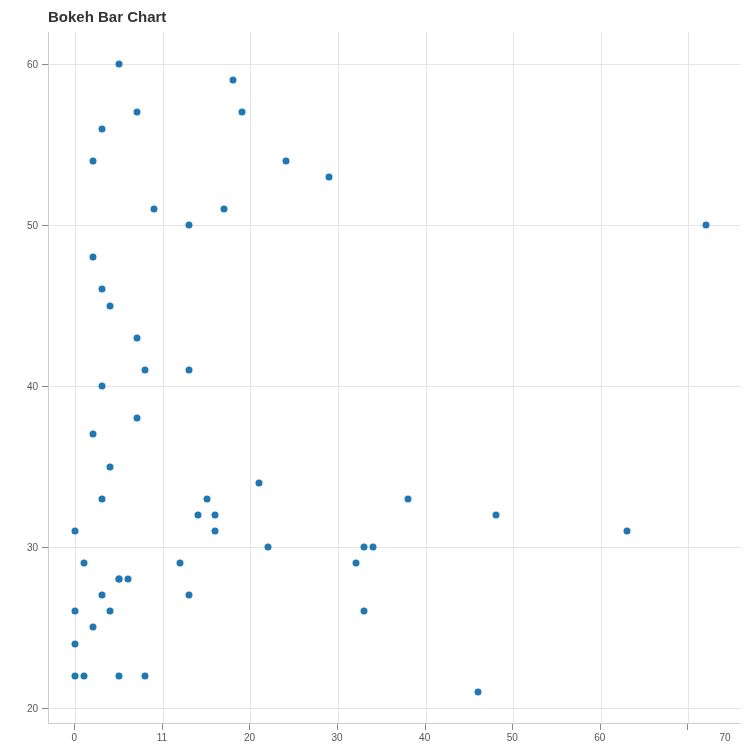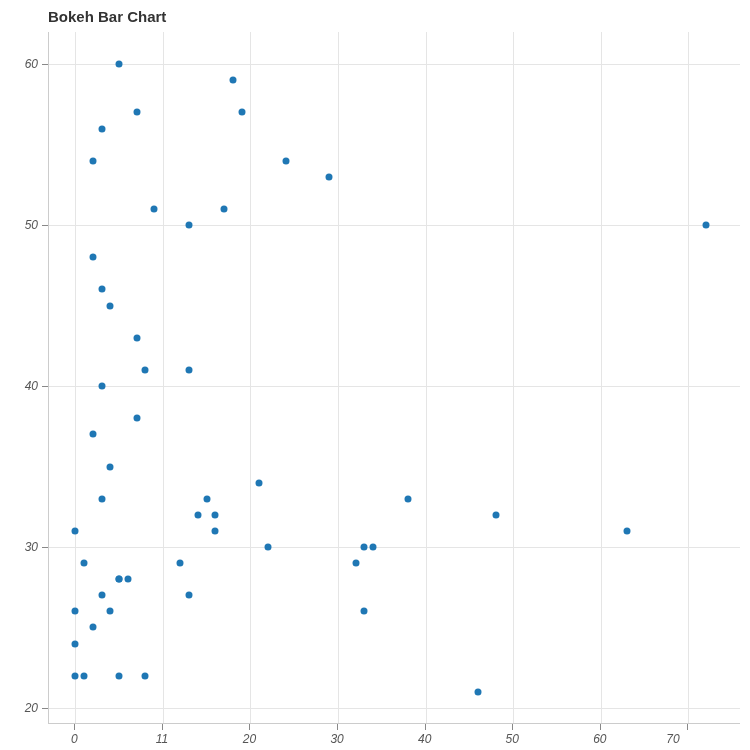--- a/index.html
+++ b/index.html
@@ -64,23 +64,22 @@
     }
     .y-axis {
       position: absolute;
       left: 0;
       top: 32px;
       width: 48px;
       height: 692px;
     }
     .x-label, .y-label {
       position: absolute;
-      font-size: 12px;
+      font-size: 10px;
       color: #555;
-      font-style: italic;
     }
     .x-label { top: 8px; transform: translateX(-50%); }
     .y-label { right: 10px; transform: translateY(-50%); }
     .point {
       position: absolute;
       width: 7px;
       height: 7px;
       border-radius: 50%;
       background: #1f77b4;
       transform: translate(-50%, -50%);
@@ -168,21 +167,21 @@
     <div class="x-label" style="left: 201.468px;">20</div>
     <div class="tick-x" style="left: 289.063px;"></div>
     <div class="x-label" style="left: 289.063px;">30</div>
     <div class="tick-x" style="left: 376.658px;"></div>
     <div class="x-label" style="left: 376.658px;">40</div>
     <div class="tick-x" style="left: 464.253px;"></div>
     <div class="x-label" style="left: 464.253px;">50</div>
     <div class="tick-x" style="left: 551.848px;"></div>
     <div class="x-label" style="left: 551.848px;">60</div>
     <div class="tick-x" style="left: 639.443px;"></div>
-    <div class="x-label" style="left: 625px;">70</div>
+    <div class="x-label" style="left: 677px;">70</div>
   </div>
 <div class="y-axis" id="y-axis">
     <div class="tick-y" style="top: 675.907px;"></div>
     <div class="y-label" style="top: 675.907px;">20</div>
     <div class="tick-y" style="top: 514.977px;"></div>
     <div class="y-label" style="top: 514.977px;">30</div>
     <div class="tick-y" style="top: 354.047px;"></div>
     <div class="y-label" style="top: 354.047px;">40</div>
     <div class="tick-y" style="top: 193.116px;"></div>
     <div class="y-label" style="top: 193.116px;">50</div>

